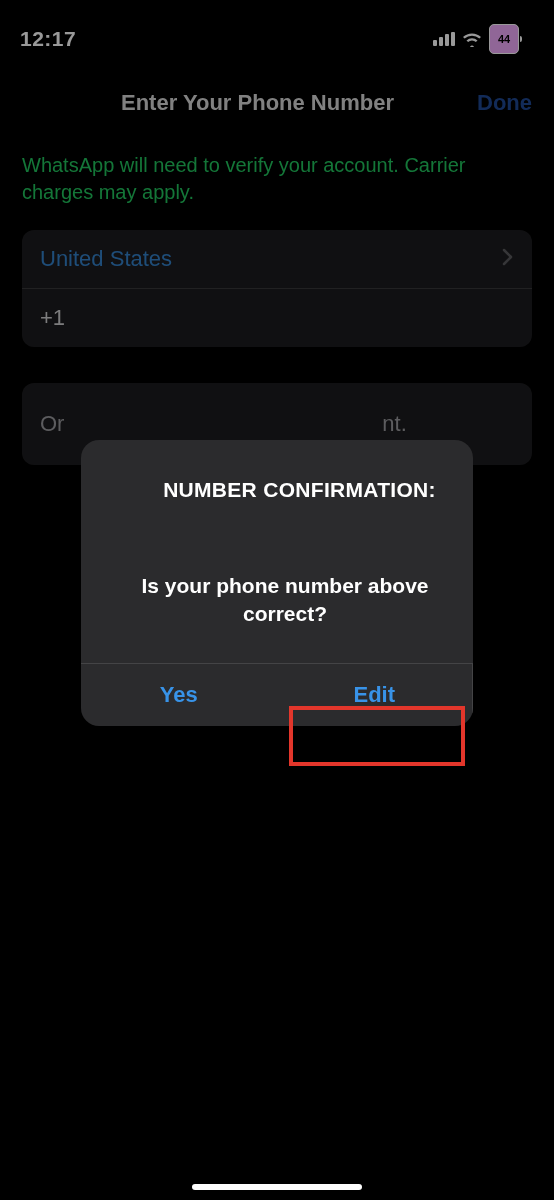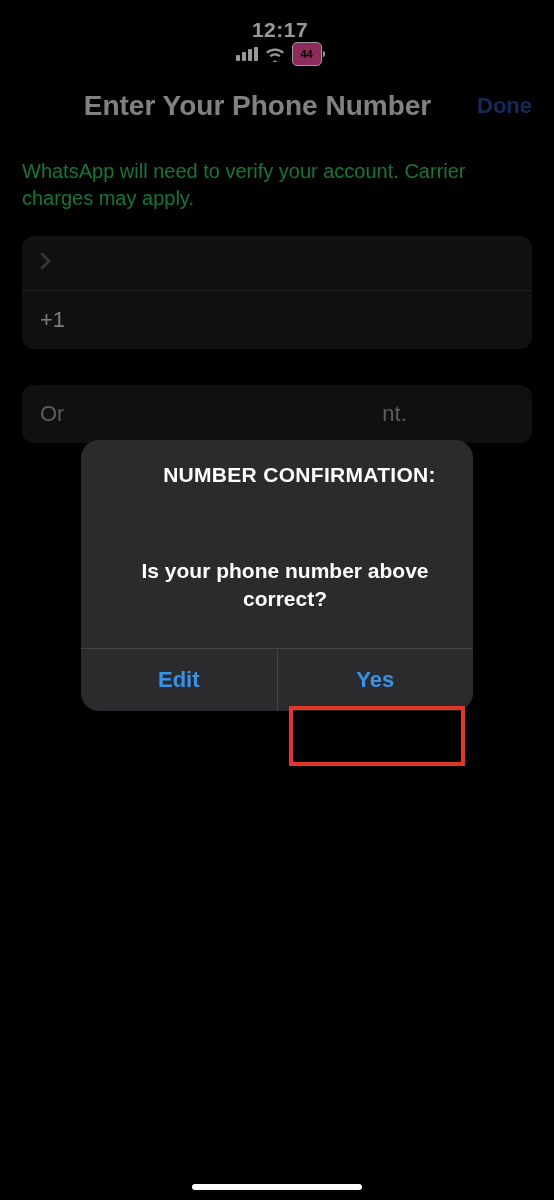--- a/index.html
+++ b/index.html
@@ -15,23 +15,22 @@
       background: #000;
       color: #fff;
       position: relative;
       overflow: hidden;
     }
     
     .status-bar {
       display: flex;
       justify-content: space-between;
       align-items: center;
-      padding: 18px 32px 0 38px;
+      padding: 18px 32px 0 20px;
       height: 60px;
-      flex-direction: column;
     }
     .status-time {
       font-size: 21px;
       font-weight: 600;
       letter-spacing: 0.5px;
     }
     .status-icons {
       display: flex;
       align-items: center;
       gap: 7px;
@@ -51,28 +50,28 @@
     .signal-bars span:nth-child(2) { height: 9px; }
     .signal-bars span:nth-child(3) { height: 12px; }
     .signal-bars span:nth-child(4) { height: 14px; }
     .wifi-icon svg { display: block; }
     .battery {
       display: flex;
       align-items: center;
     }
     .battery-body {
       width: 30px;
-      height: 24px;
+      height: 30px;
       border: 1.5px solid #fff;
       border-radius: 5px;
       display: flex;
       align-items: center;
       justify-content: center;
       position: relative;
-      background: #ec4899;
+      background: #f0abfc;
     }
     .battery-text {
       font-size: 11px;
       font-weight: 700;
       color: #000;
       line-height: 1;
     }
     .battery-tip {
       width: 2px;
       height: 6px;
@@ -83,21 +82,21 @@
     
     .header {
       display: flex;
       align-items: center;
       padding: 30px 22px 18px 22px;
       position: relative;
     }
     .header-title {
       flex: 1;
       text-align: center;
-      font-size: 28px;
+      font-size: 22px;
       font-weight: 600;
       color: #d8d8d8;
       padding-left: 60px;
     }
     .header-done {
       font-size: 22px;
       font-weight: 600;
       color: #3478f6;
       opacity: 0.6;
       margin-left: 44px;
@@ -133,21 +132,21 @@
     }
     .code-row {
       padding: 16px 18px;
       font-size: 22px;
       color: #cfcfd1;
     }
     .alt-group {
       margin: 36px 22px 0 22px;
       background: #1c1c1e;
       border-radius: 12px;
-      padding: 16px 18px;
+      padding: 28px 18px;
     }
     .alt-text {
       font-size: 22px;
       color: #9a9a9e;
       white-space: nowrap;
     }
     
     .dimmer {
       position: absolute;
       inset: 0;
@@ -162,21 +161,21 @@
       width: 392px;
       background: #2b2b2d;
       border-radius: 18px;
       overflow: hidden;
     }
     .alert-title {
       text-align: center;
       font-size: 21px;
       font-weight: 700;
       color: #fff;
-      padding: 23px 20px 10px 20px;
+      padding: 38px 20px 10px 20px;
       letter-spacing: 0.3px;
       margin-left: 45px;
     }
     .alert-body {
       text-align: center;
       font-size: 21px;
       font-weight: 600;
       color: #fff;
       padding: 60px 40px 34px 56px;
       line-height: 1.35;
@@ -246,20 +245,21 @@
 
 <div class="header">
   <div class="header-title">Enter Your Phone Number</div>
   <div class="header-done">Done</div>
 </div>
 
 <div class="info-text">WhatsApp will need to verify your account. Carrier charges may apply.</div>
 
 <div class="group">
   <div class="country-row">
+    <span class="country-name">United States</span>
     <span class="chevron">
       <svg width="12" height="18" viewBox="0 0 12 18">
           <path d="M2 2 L9 9 L2 16" stroke="#5a5a5e" stroke-width="2.5" fill="none" stroke-linecap="round" stroke-linejoin="round"></path>
         </svg>
     </span>
   </div>
   <div class="code-row">
     <span>+1</span>
   </div>
 </div>
@@ -269,20 +269,20 @@
     <span>Or</span>&nbsp;&nbsp;&nbsp;&nbsp;&nbsp;&nbsp;&nbsp;&nbsp;&nbsp;&nbsp;&nbsp;&nbsp;&nbsp;&nbsp;&nbsp;&nbsp;&nbsp;&nbsp;&nbsp;&nbsp;&nbsp;&nbsp;&nbsp;&nbsp;&nbsp;&nbsp;&nbsp;&nbsp;&nbsp;&nbsp;&nbsp;&nbsp;&nbsp;&nbsp;&nbsp;&nbsp;&nbsp;&nbsp;&nbsp;&nbsp;&nbsp;&nbsp;&nbsp;&nbsp;&nbsp;&nbsp;&nbsp;&nbsp;&nbsp;&nbsp;&nbsp;&nbsp;<span>nt.</span>
   </span>
 </div>
 
 <div class="dimmer"></div>
 
 <div class="alert">
   <div class="alert-title">NUMBER CONFIRMATION:</div>
   <div class="alert-body">Is your phone number above correct?</div>
   <div class="alert-buttons">
+    <div class="alert-button yes">Yes</div>
     <div class="alert-button edit">Edit</div>
-    <div class="alert-button yes">Yes</div>
   </div>
 </div>
 
 <div class="highlight-box"></div>
 
 <div class="home-indicator"></div>
 
 </body></html>

